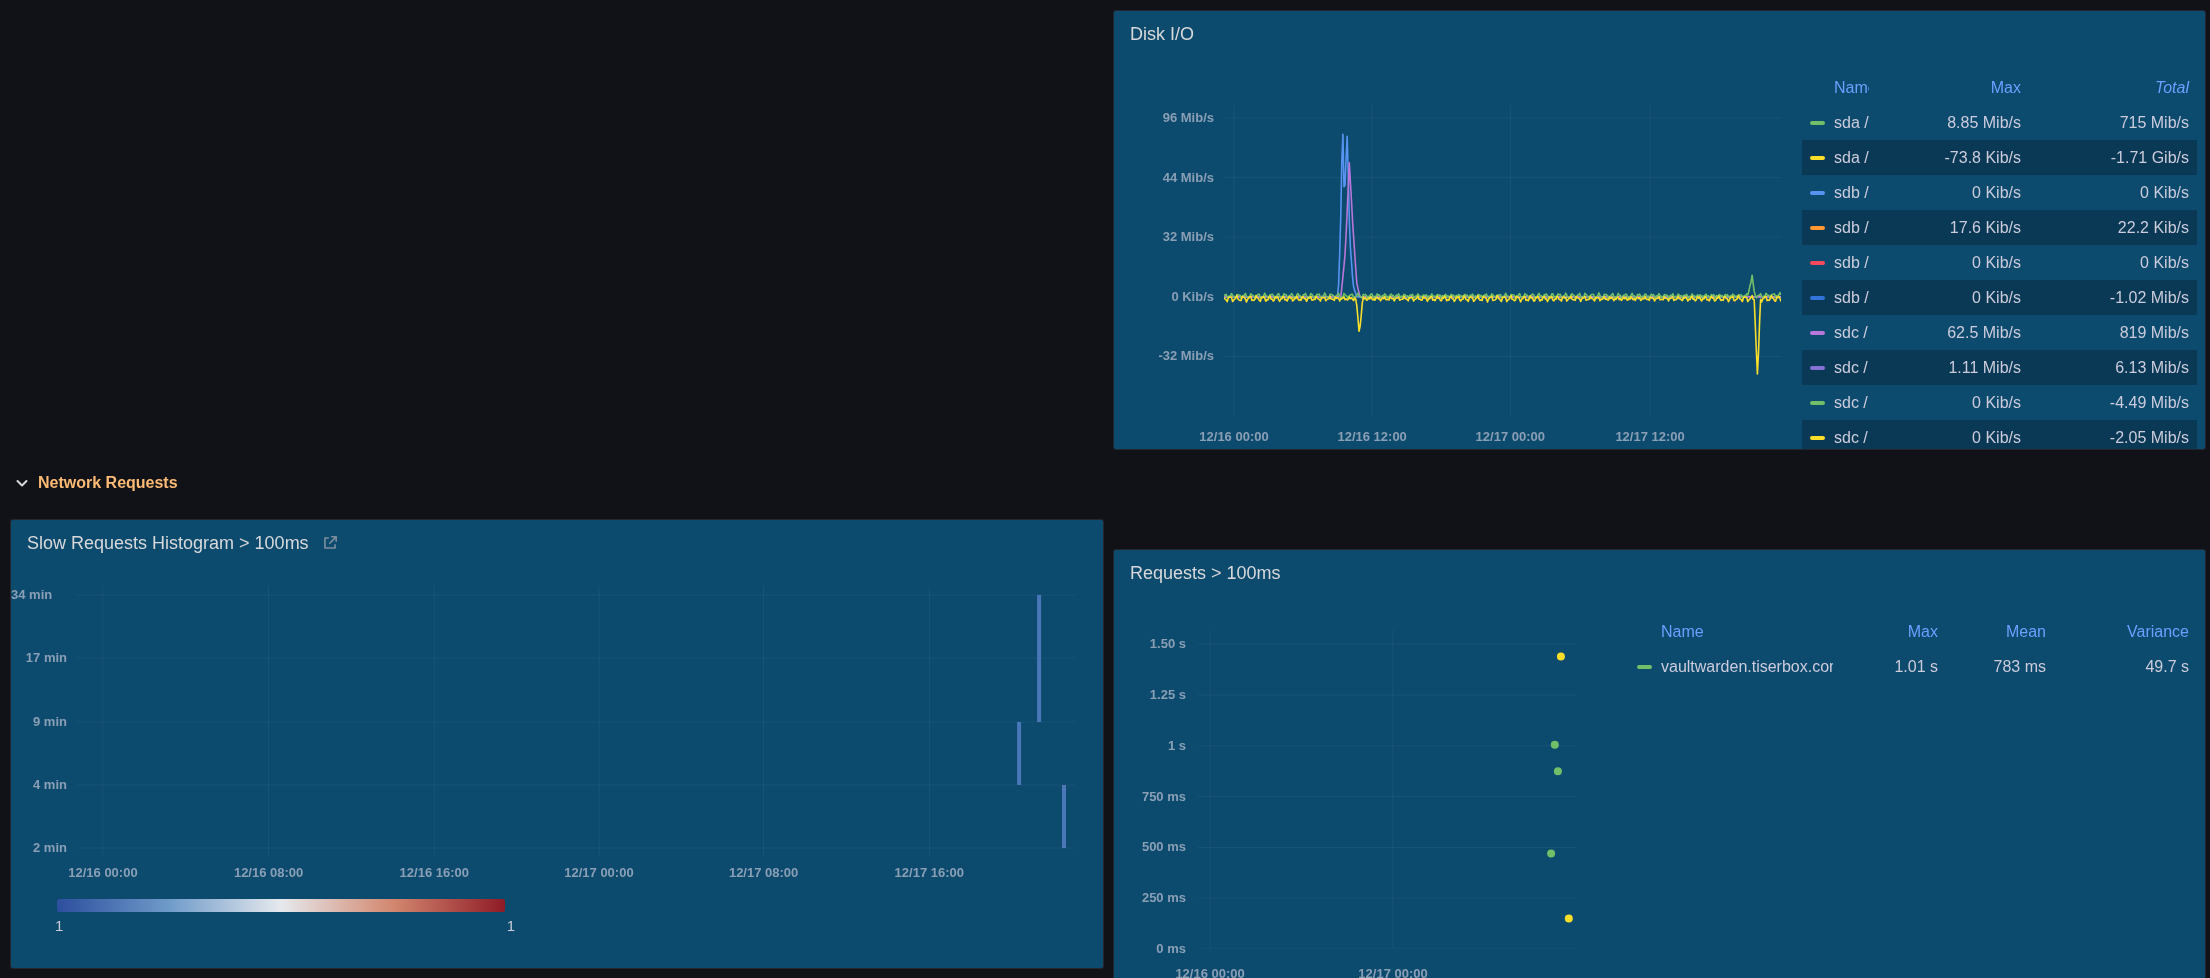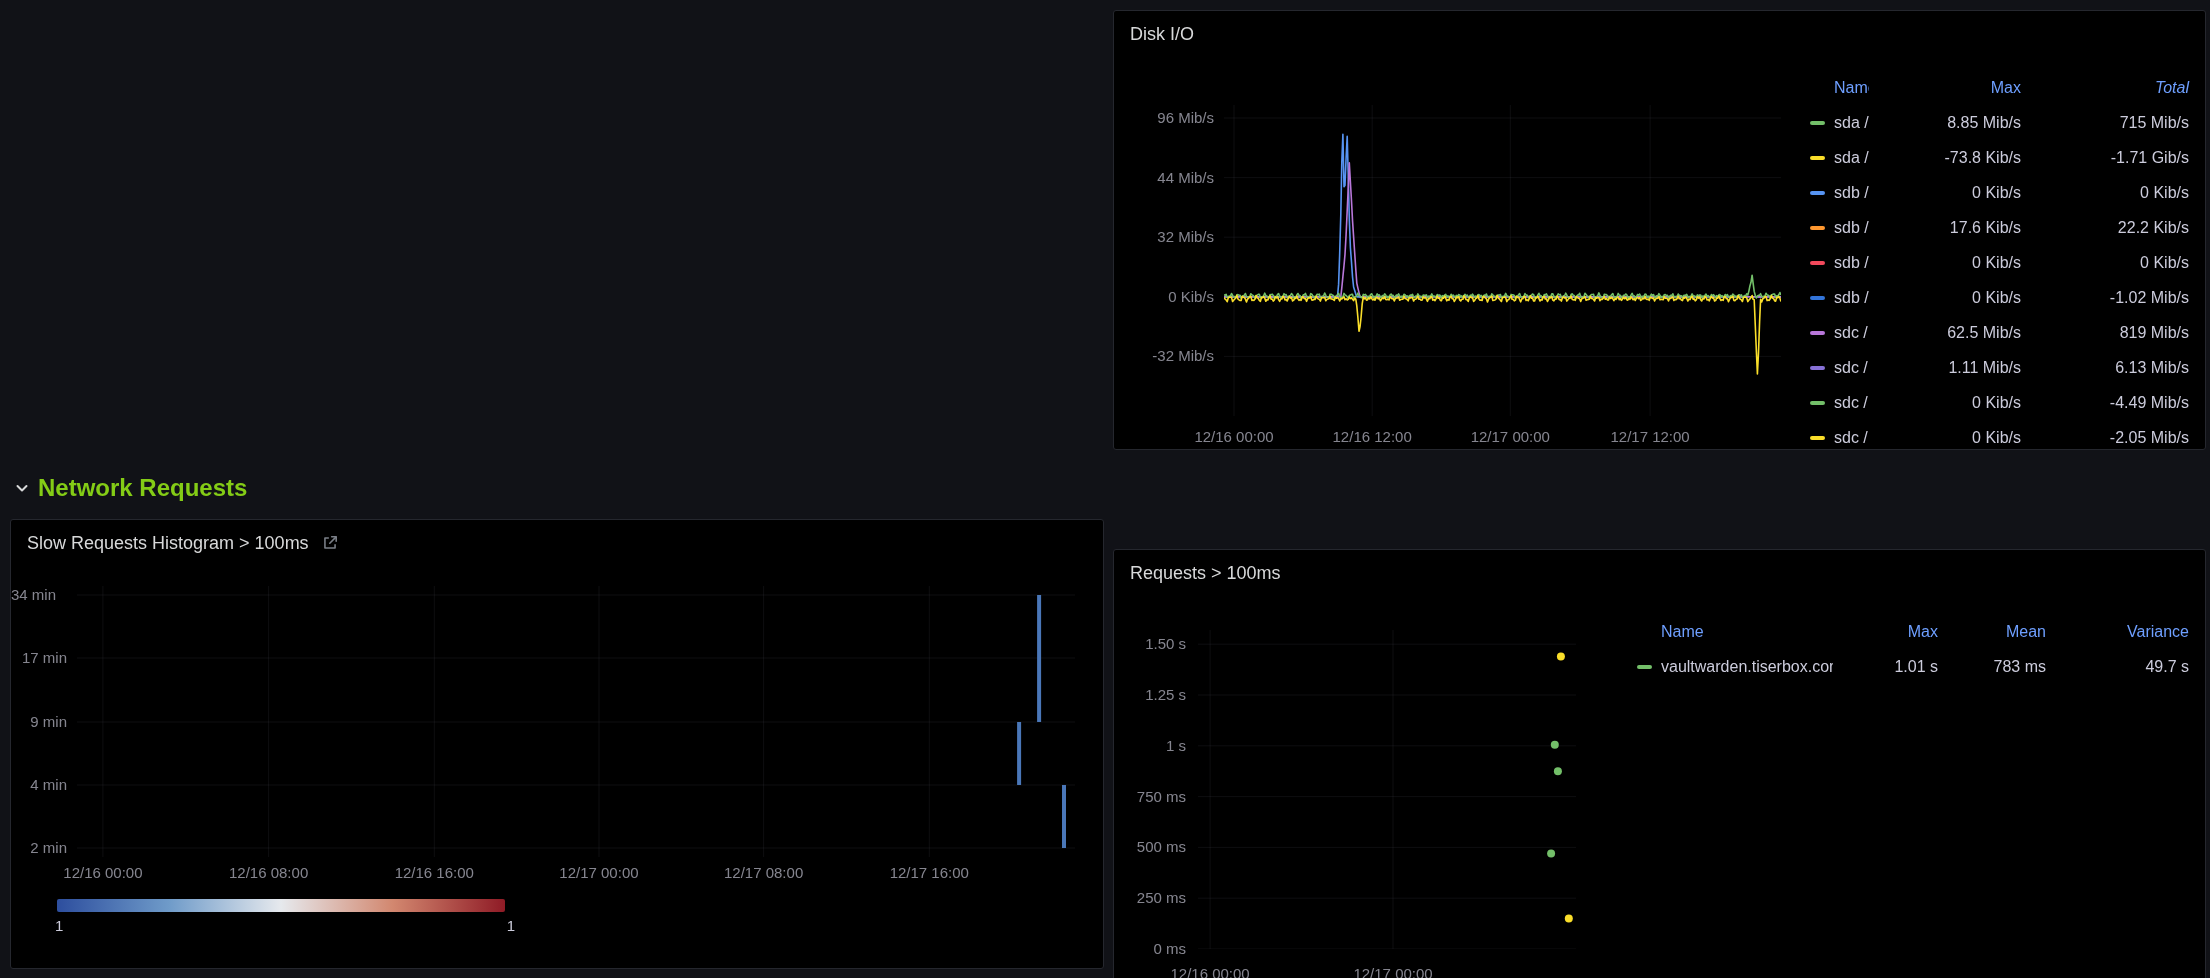--- a/index.html
+++ b/index.html
@@ -1,26 +1,26 @@
 <!DOCTYPE html>
 <html><head>
 <meta charset="utf-8">
 <style>
   html,body{margin:0;padding:0;background:#111217;}
   .page{position:relative;width:2210px;height:978px;background:#111217;overflow:hidden;
         font-family:"Liberation Sans","DejaVu Sans",sans-serif;color:#ccccdc;}
-  .panel{position:absolute;background:#000000;border:1px solid #25272e;border-radius:3px;box-sizing:border-box;}
+  .panel{position:absolute;background:#0c4a6e;border:1px solid #25272e;border-radius:3px;box-sizing:border-box;}
   .panel-head{position:absolute;top:0;left:0;right:0;height:46px;display:flex;align-items:center;
               padding-left:16px;gap:12px;z-index:3;}
   .panel-title{font-size:18px;font-weight:500;color:#d8d9da;white-space:nowrap;cursor:pointer;}
   .ext-icon{display:inline-flex;align-items:center;opacity:.8;cursor:pointer;}
   .plot{position:absolute;}
-  .tick{position:absolute;font-size:15px;line-height:20px;color:rgba(204,204,220,0.65);white-space:nowrap;}
+  .tick{position:absolute;font-size:13px;line-height:20px;color:rgba(204,204,220,0.65);white-space:nowrap;font-weight:bold;}
   .section-head{position:absolute;left:14px;top:474px;display:flex;align-items:center;gap:8px;cursor:pointer;}
-  .section-title{font-size:24px;font-weight:600;color:#84cc16;}
+  .section-title{font-size:16px;font-weight:600;color:#fdba74;}
   
   .legend{position:absolute;font-size:16px;}
   .lrow{display:flex;align-items:center;height:35px;color:#ccccdc;}
   .lrow.head{color:#6e9fff;font-weight:500;}
   .lrow:not(.head):nth-child(odd){background:rgba(0,0,0,0.22);}
   .cell{white-space:nowrap;overflow:hidden;}
   .cell.name{flex:1;display:flex;align-items:center;gap:9px;padding-left:8px;cursor:pointer;}
   .cell.val{text-align:right;padding-right:8px;flex:none;}
   .swatch{display:inline-block;width:15px;height:4px;border-radius:2px;flex:none;}
   .colorbar{position:absolute;left:46px;top:379px;width:448px;height:13px;border-radius:2px;}

